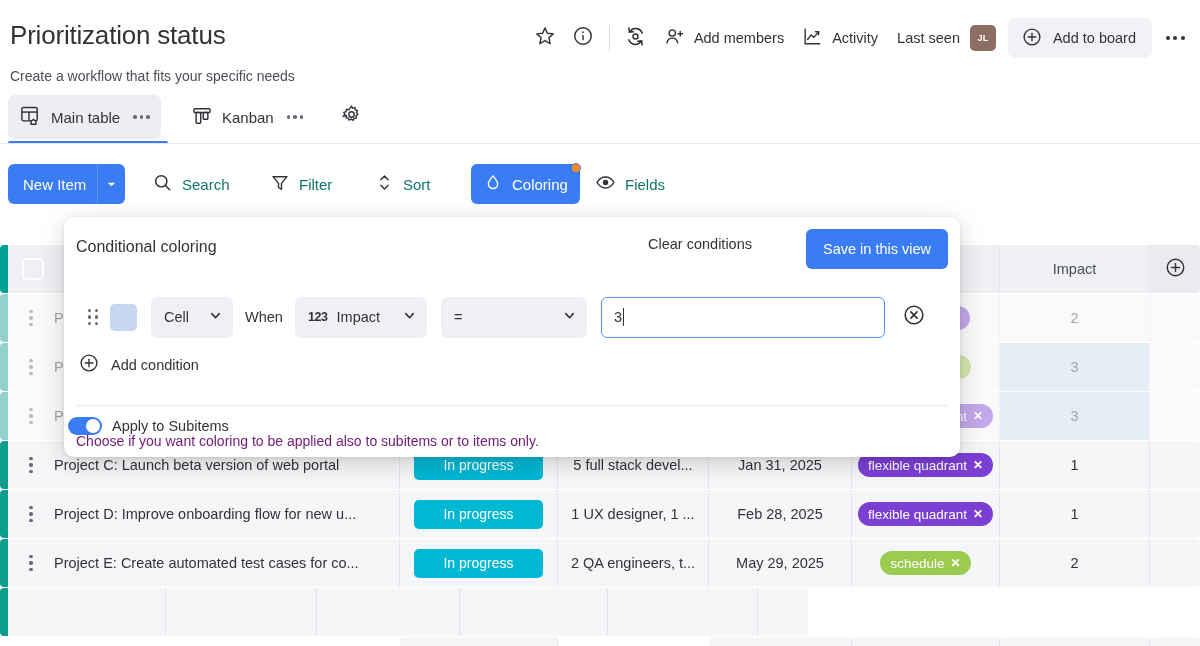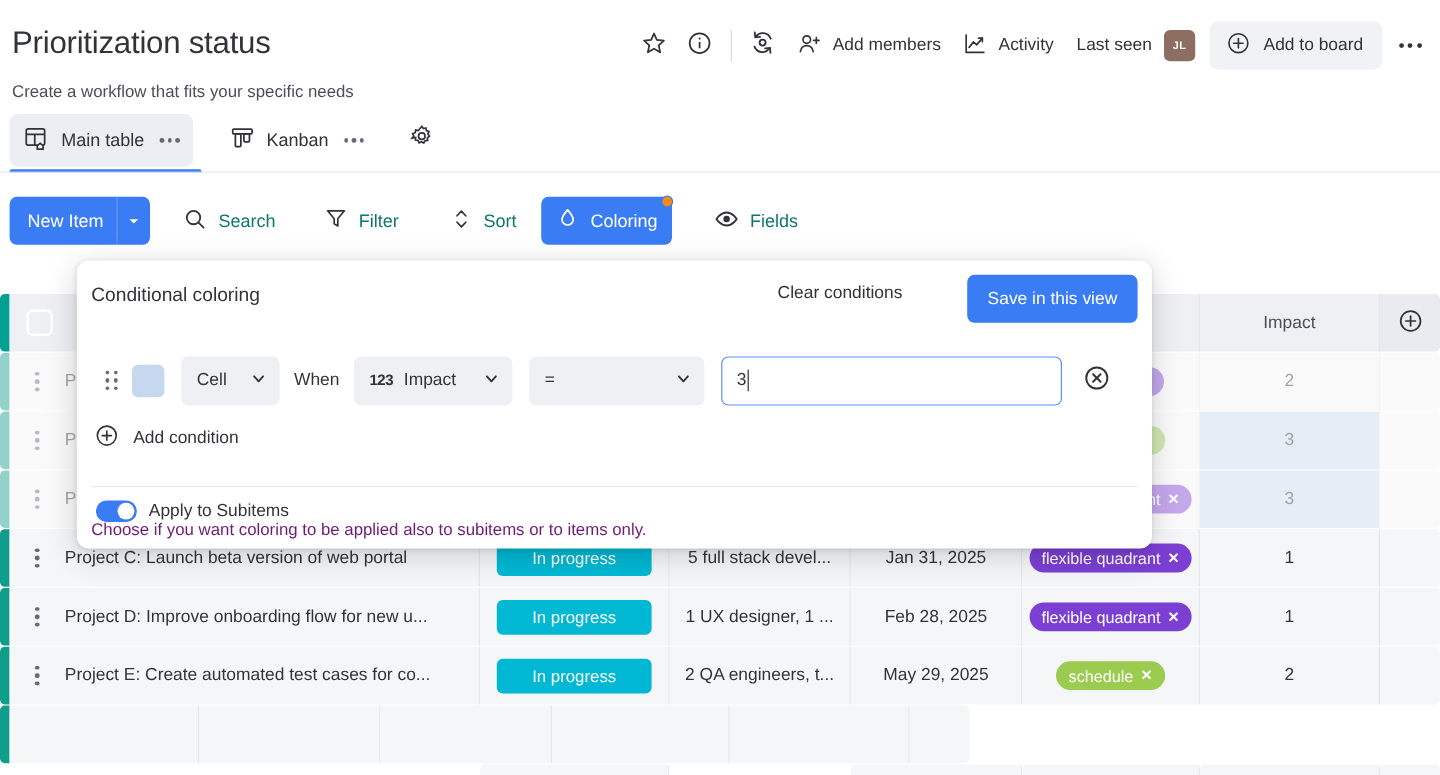--- a/index.html
+++ b/index.html
@@ -94,21 +94,21 @@
   .new-item-label { padding: 0 11px 0 15px; height: 40px; display: flex; align-items: center; }
   .new-item-caret {
     width: 28px; height: 40px; display: flex; align-items: center; justify-content: center;
     border-left: 1px solid rgba(255,255,255,.22);
   }
   .tool-btn {
     position: absolute; top: 4px; height: 40px; border-radius: 6px;
     display: flex; align-items: center; gap: 9px; padding: 0 12px;
     font-size: 15px; color: #0f766e; cursor: pointer;
   }
-  .tool-btn.accent { background: #3a7cf4; color: #fff; }
+  .tool-btn.accent { background: #3a7cf4; color: #fff; margin-left: 20px; }
   .tool-badge {
     position: absolute; top: -1px; right: -1px;
     width: 10px; height: 10px; border-radius: 50%;
     background: #fb8a15; border: 1.5px solid #3a7cf4;
   }
 
   
   .table { position: absolute; left: 0; top: 245px; width: 1200px; }
   .trow {
     position: relative; height: 48px; display: flex; align-items: stretch;
@@ -206,21 +206,21 @@
   .caret-blink {
     width: 1.5px; height: 18px; background: #323338; margin-left: 1px;
   }
   .remove-cond { margin-left: 17px; cursor: pointer; display: flex; }
   .add-cond {
     position: absolute; left: 14px; top: 135px;
     display: flex; align-items: center; gap: 11px;
     font-size: 14.5px; color: #323338; cursor: pointer;
   }
   .panel-sep { position: absolute; left: 12px; top: 188px; width: 872px; height: 1px; background: #e6e9ef; }
-  .subitems-row { position: absolute; left: 16px; top: 200px; display: flex; align-items: center; gap: 10px; }
+  .subitems-row { position: absolute; left: 4px; top: 200px; display: flex; align-items: center; gap: 10px; }
   .toggle {
     width: 34px; height: 18px; border-radius: 9px; background: #3a7cf4;
     position: relative; cursor: pointer;
   }
   .toggle .knob {
     position: absolute; right: 2px; top: 2px;
     width: 14px; height: 14px; border-radius: 50%; background: #fff;
   }
   .subitems-lbl { font-size: 14.5px; color: #323338; }
   .subitems-desc {

